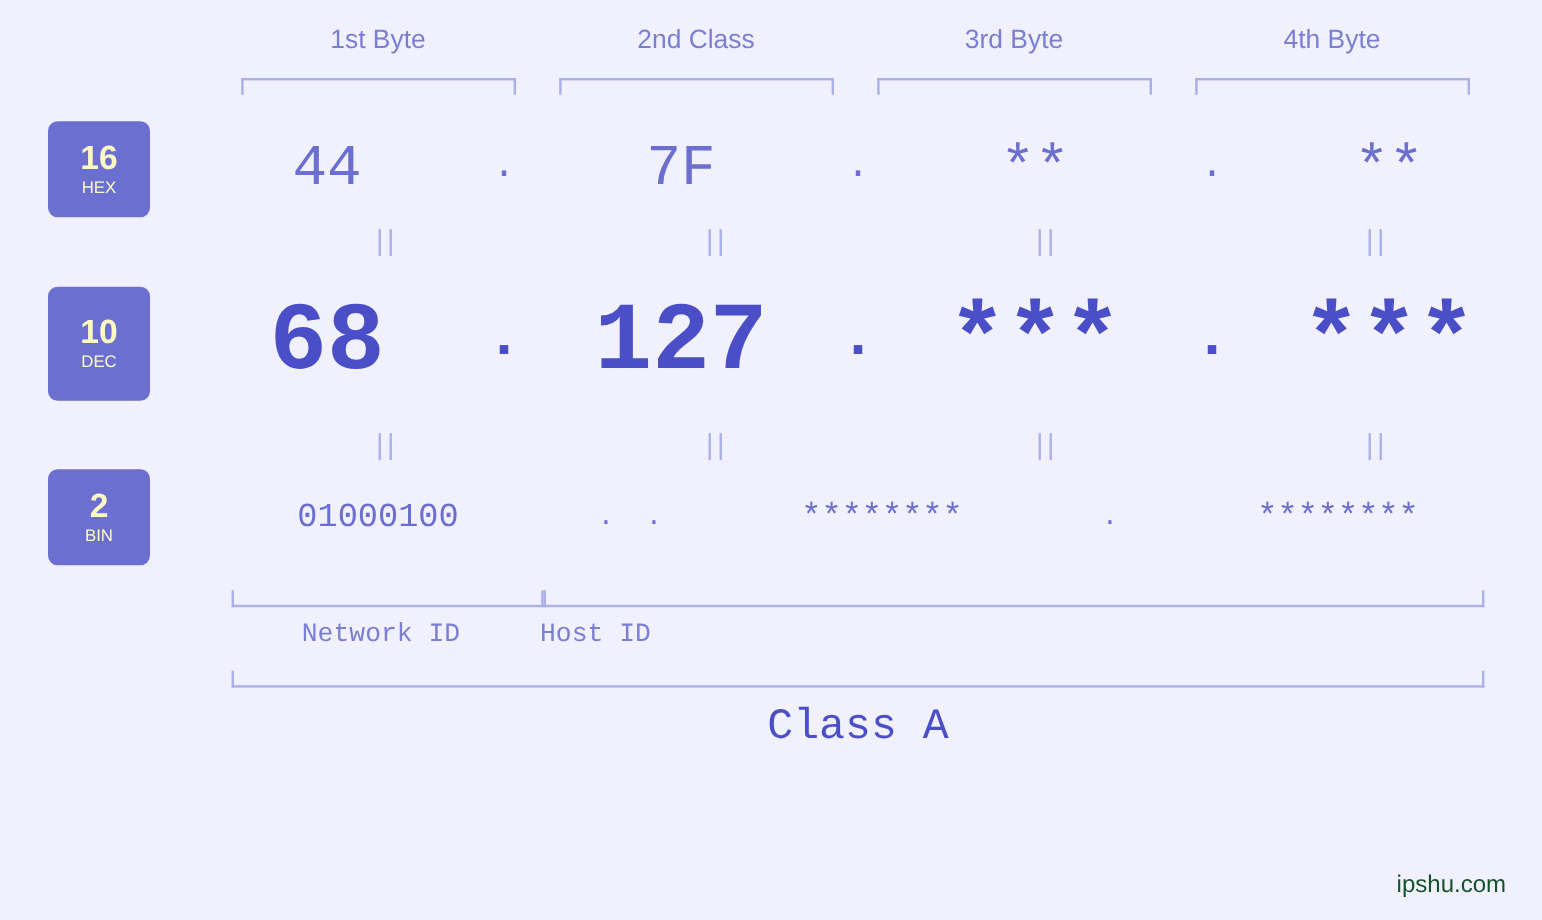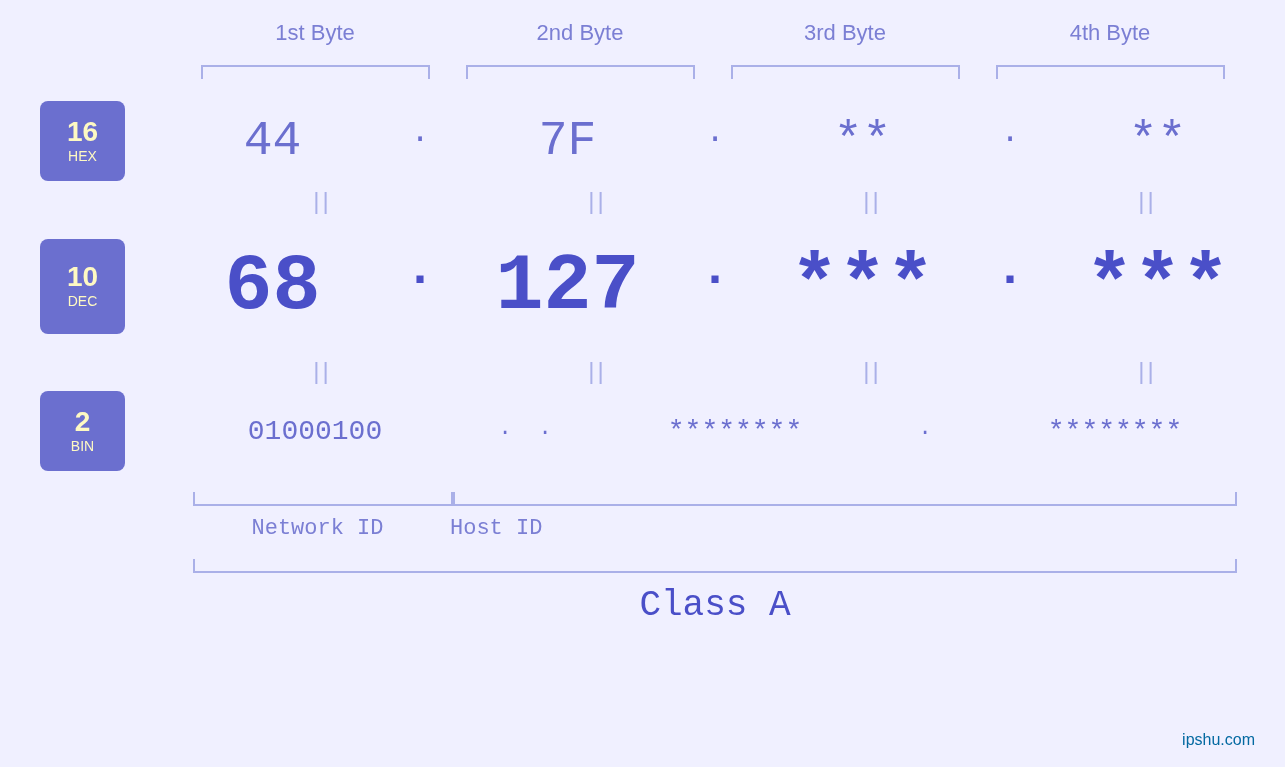--- a/index.html
+++ b/index.html
@@ -116,21 +116,21 @@
 
     .base-badge .base-label {
       font-size: 14px;
       font-family: Arial, sans-serif;
       margin-top: 2px;
     }
 
     
     .values-row {
       display: flex;
-      align-items: flex-start;
+      align-items: center;
       flex: 1;
       margin-left: 20px;
     }
 
     .byte-value {
       flex: 1;
       text-align: center;
       color: #6b6fcf;
     }
 
@@ -340,38 +340,38 @@
       color: #4a4fc8;
       font-size: 36px;
       margin-top: 12px;
     }
 
     
     .watermark {
       position: absolute;
       bottom: 18px;
       right: 30px;
-      color: #0369a1;
-      font-size: 16px;
+      color: #14532d;
+      font-size: 20px;
       font-family: Arial, sans-serif;
     }
 
     
     .dec-row {
       min-height: 130px;
     }
   </style>
 </head>
 <body>
 
 <div class="container">
 
   <div class="byte-labels">
     <div class="byte-label">1st Byte</div>
-    <div class="byte-label">2nd Byte</div>
+    <div class="byte-label">2nd Class</div>
     <div class="byte-label">3rd Byte</div>
     <div class="byte-label">4th Byte</div>
   </div>
 
   <div class="bracket-row">
     <div class="bracket">
         <div class="bracket-right"></div>
       </div>
     <div class="bracket">
         <div class="bracket-right"></div>

